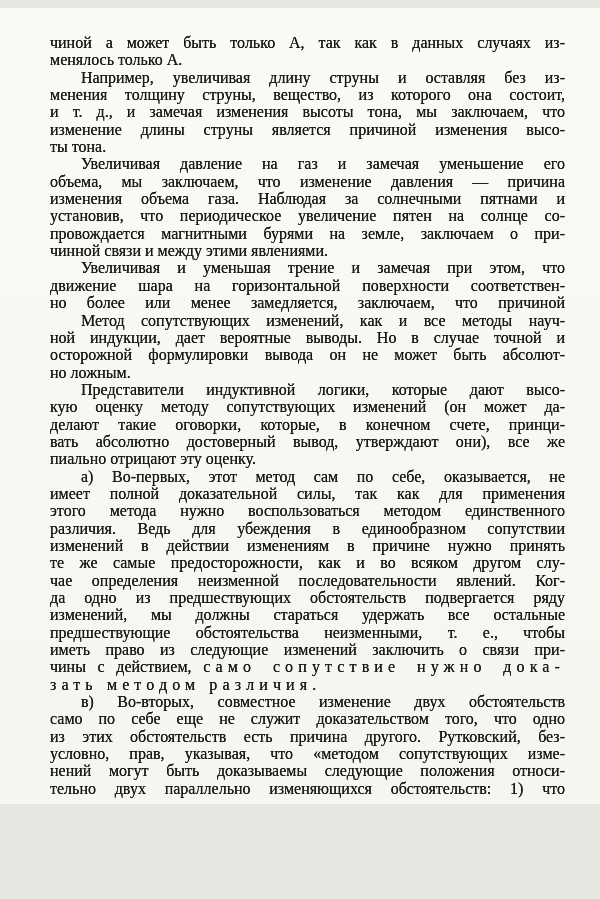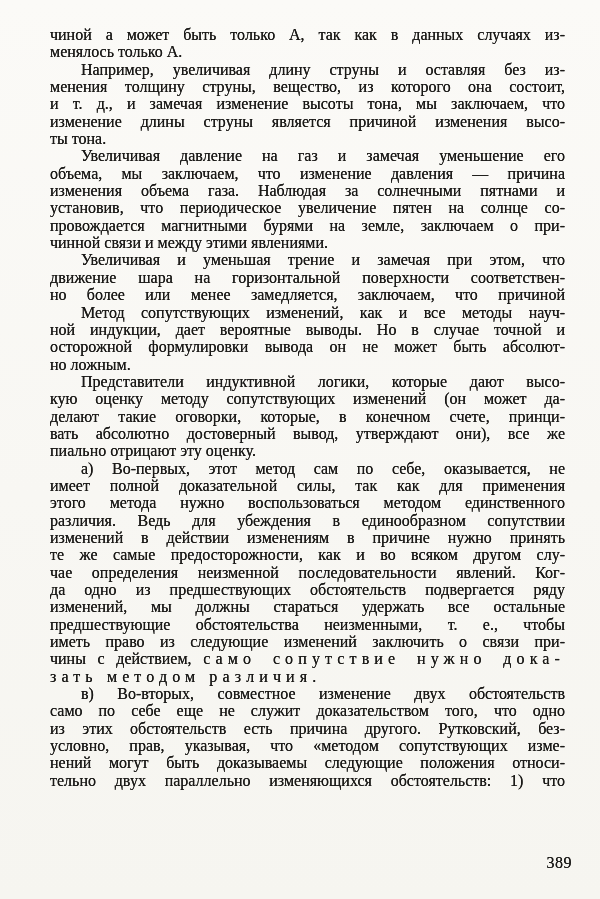--- a/index.html
+++ b/index.html
@@ -3,22 +3,22 @@
 <meta charset="utf-8">
 <style>
   html, body {
     margin: 0;
     padding: 0;
     background: #e8e6e1;
   }
   .scan-page {
     position: relative;
     width: 600px;
-    height: 899px;
-    margin: 0 auto;
+    height: 796px;
+    margin: 8px auto;
     background: linear-gradient(180deg, #fbfaf7 0%, #f8f7f3 55%, #f6f5f0 100%);
     overflow: hidden;
     font-family: "Liberation Serif", "DejaVu Serif", serif;
     color: #1b1a18;
   }
   .text-block {
     position: absolute;
     left: 50px;
     top: 26px;
     width: 515px;
@@ -54,21 +54,21 @@
 </style>
 </head>
 <body>
 
 <div class="scan-page">
   <div class="text-block" id="text-block">
       <div class="line"><span>чиной а может быть только А, так как в данных случаях из-</span></div>
       <div class="line short"><span>менялось только А.</span></div>
       <div class="line indent"><span>Например, увеличивая длину струны и оставляя без из-</span></div>
       <div class="line"><span>менения толщину струны, вещество, из которого она состоит,</span></div>
-      <div class="line"><span>и т. д., и замечая изменение высоты тона, мы заключаем, что</span></div>
+      <div class="line"><span>и т. д., и замечая изменения высоты тона, мы заключаем, что</span></div>
       <div class="line"><span>изменение длины струны является причиной изменения высо-</span></div>
       <div class="line short"><span>ты тона.</span></div>
       <div class="line indent"><span>Увеличивая давление на газ и замечая уменьшение его</span></div>
       <div class="line"><span>объема, мы заключаем, что изменение давления — причина</span></div>
       <div class="line"><span>изменения объема газа. Наблюдая за солнечными пятнами и</span></div>
       <div class="line"><span>установив, что периодическое увеличение пятен на солнце со-</span></div>
       <div class="line"><span>провождается магнитными бурями на земле, заключаем о при-</span></div>
       <div class="line short"><span>чинной связи и между этими явлениями.</span></div>
       <div class="line indent"><span>Увеличивая и уменьшая трение и замечая при этом, что</span></div>
       <div class="line"><span>движение шара на горизонтальной поверхности соответствен-</span></div>

